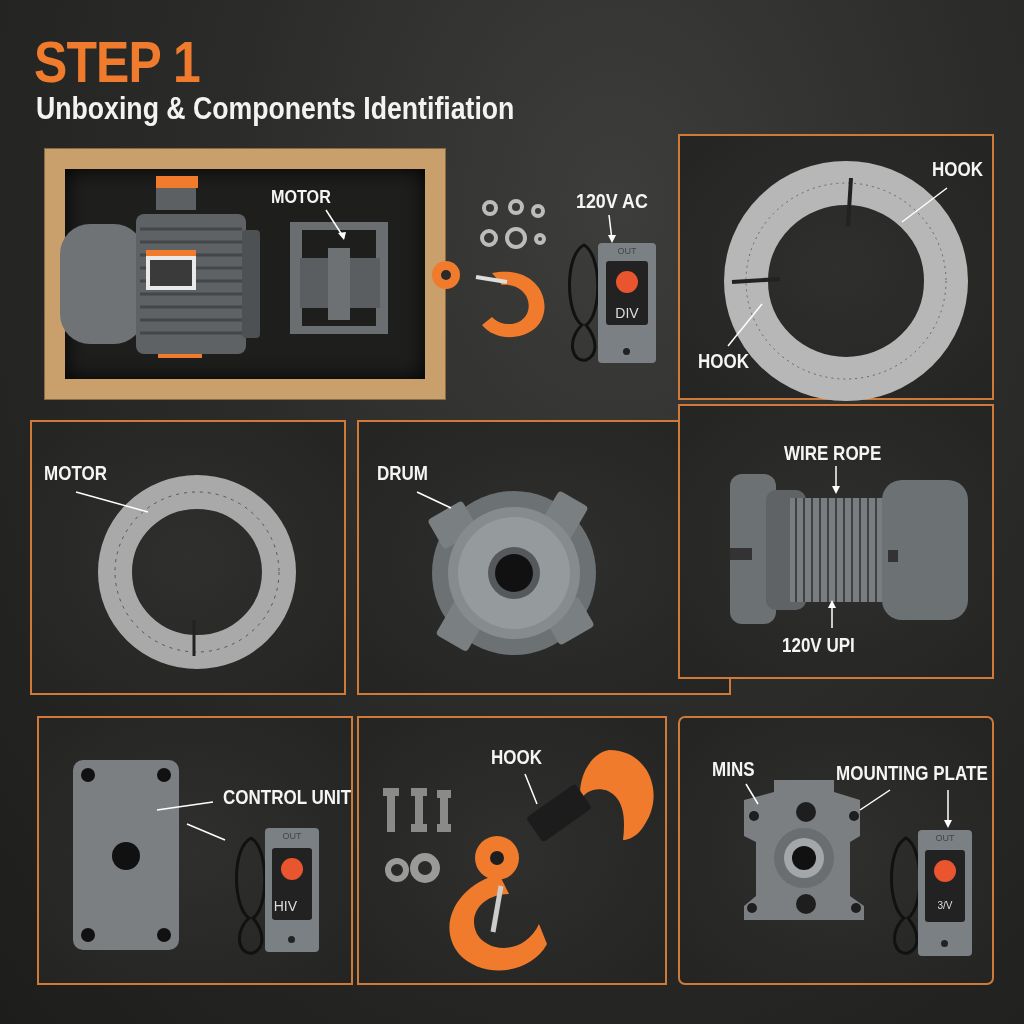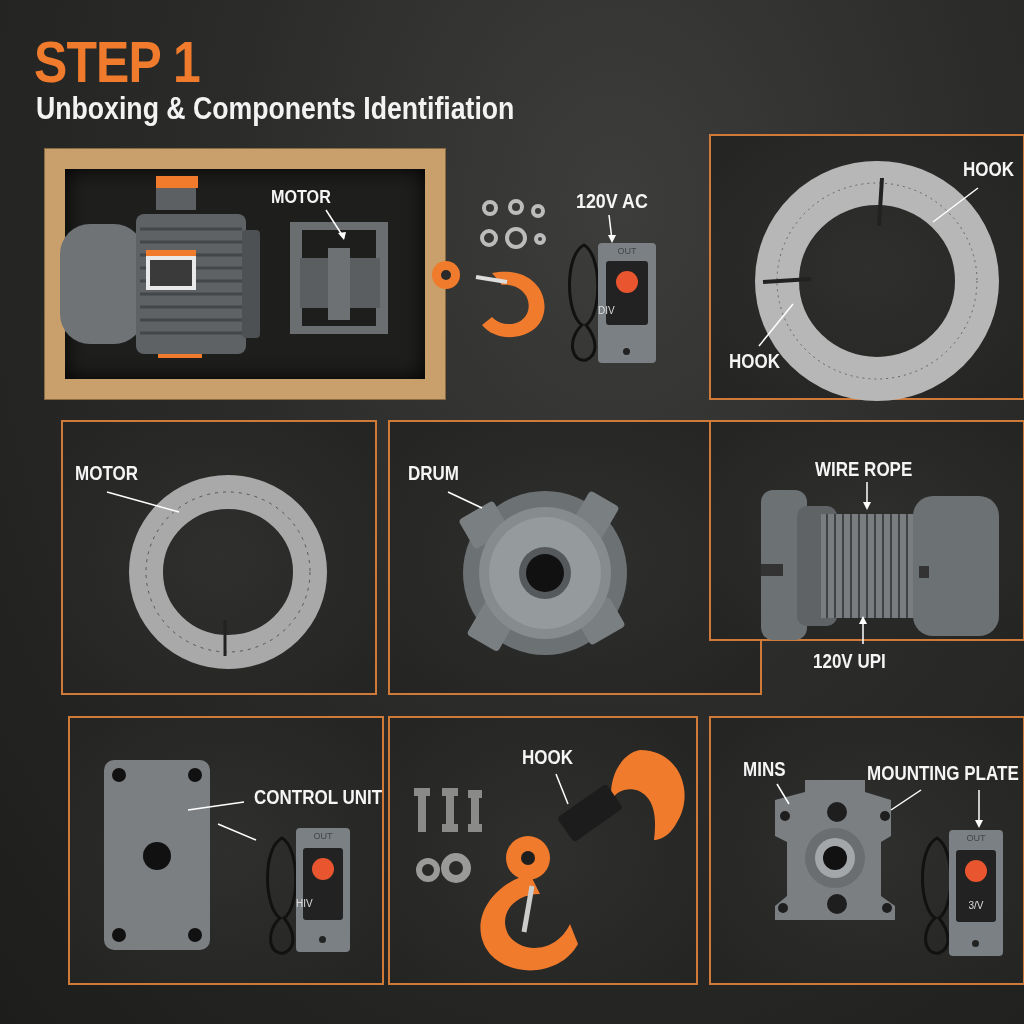--- a/index.html
+++ b/index.html
@@ -3,21 +3,21 @@
 <meta charset="utf-8">
 <style>
   html,body{margin:0;padding:0;}
   body{width:1024px;height:1024px;overflow:hidden;position:relative;
     background:radial-gradient(ellipse at 60% 20%,#3d3d3b 0%,#2b2b2a 45%,#1d1d1c 100%);
     font-family:"Liberation Sans","DejaVu Sans",sans-serif;}
   .abs{position:absolute;}
   .title{left:34px;top:30px;color:#f07b2d;font-size:58px;font-weight:bold;letter-spacing:-1px;transform:scaleX(0.86);transform-origin:left top;line-height:64px;}
   .subtitle{left:36px;top:90px;color:#f3f3f3;font-size:31px;font-weight:bold;transform:scaleX(0.86);transform-origin:left top;line-height:38px;}
   .panel{position:absolute;border:2px solid #d07a3a;box-sizing:border-box;
-    background:radial-gradient(ellipse at 50% 50%,#2f2f2e 0%,#242423 100%);margin-left:31px;}
+    background:radial-gradient(ellipse at 50% 50%,#2f2f2e 0%,#242423 100%);}
   .label{position:absolute;color:#f5f5f5;font-weight:bold;font-size:20px;white-space:nowrap;transform:scaleX(0.85);transform-origin:left top;line-height:22px;}
   svg{position:absolute;overflow:visible;}
 </style>
 </head>
 <body>
 
 <div class="abs title">STEP 1</div>
 <div class="abs subtitle">Unboxing &amp; Components Identifiation</div>
 
 <div class="abs" style="left:0;top:0;width:680px;height:420px;">
@@ -87,21 +87,21 @@
     <polygon points="612,243 608,235 616,235" fill="#fff"></polygon>
   </svg>
 
   <svg style="left:564px;top:245px;" width="40" height="120">
     <path d="M20 0 C0 10 2 70 18 80 C2 95 8 118 22 115 C34 110 34 95 22 80 C38 70 38 10 20 0Z" fill="none" stroke="#111" stroke-width="3"></path>
   </svg>
   <div class="abs" style="left:598px;top:243px;width:58px;height:120px;background:#7b8084;border-radius:4px;">
     <div class="abs" style="left:0;width:58px;top:3px;text-align:center;font-size:9px;color:#444;">OUT</div>
     <div class="abs" style="left:8px;top:18px;width:42px;height:64px;background:#222;border-radius:3px;"></div>
     <div class="abs" style="left:18px;top:28px;width:22px;height:22px;border-radius:50%;background:#e8552e;"></div>
-    <div class="abs" style="left:0;width:58px;top:62px;font-size:10px;color:#ddd;">DIV</div>
+    <div class="abs" style="left:0;width:58px;top:62px;text-align:center;font-size:14px;color:#ddd;">DIV</div>
     <div class="abs" style="left:25px;top:105px;width:7px;height:7px;border-radius:50%;background:#222;"></div>
   </div>
 </div>
 
 <div class="panel" style="left:678px;top:134px;width:316px;height:266px;">
   <svg style="left:56px;top:40px;" width="220" height="210">
     <ellipse cx="110" cy="105" rx="100" ry="98" fill="none" stroke="#b7b7b7" stroke-width="44"></ellipse>
     <ellipse cx="110" cy="105" rx="100" ry="98" fill="none" stroke="#666" stroke-width="1" stroke-dasharray="2 4"></ellipse>
     <line x1="115" y1="2" x2="112" y2="50" stroke="#222" stroke-width="4"></line>
     <line x1="-4" y1="106" x2="44" y2="103" stroke="#222" stroke-width="4"></line>
@@ -137,21 +137,21 @@
     <circle cx="85" cy="85" r="56" fill="#959a9d"></circle>
     <circle cx="85" cy="85" r="26" fill="#55595c"></circle>
     <circle cx="85" cy="85" r="19" fill="#111"></circle>
   </svg>
   <div class="label" style="left:18px;top:40px;">DRUM</div>
   <svg style="left:0;top:0;" width="1" height="1">
     <line x1="58" y1="70" x2="92" y2="86" stroke="#fff" stroke-width="1.5"></line>
   </svg>
 </div>
 
-<div class="panel" style="left:678px;top:420px;width:316px;height:221px;">
+<div class="panel" style="left:678px;top:404px;width:316px;height:275px;">
   <svg style="left:46px;top:64px;" width="246" height="160">
     <rect x="4" y="4" width="46" height="150" rx="12" fill="#6c7174"></rect>
     <rect x="40" y="20" width="40" height="120" rx="10" fill="#5f6366"></rect>
     <rect x="64" y="28" width="96" height="104" fill="#7a7d80"></rect>
     <g stroke="#3f4245" stroke-width="2">
       <line x1="70" y1="28" x2="70" y2="132"></line>
         <line x1="78" y1="28" x2="78" y2="132"></line>
       <line x1="86" y1="28" x2="86" y2="132"></line>
         <line x1="94" y1="28" x2="94" y2="132"></line>
       <line x1="102" y1="28" x2="102" y2="132"></line>
@@ -189,21 +189,21 @@
     <line x1="174" y1="84" x2="118" y2="92" stroke="#fff" stroke-width="1.5"></line>
     <line x1="148" y1="106" x2="186" y2="122" stroke="#fff" stroke-width="1.5"></line>
   </svg>
   <svg style="left:192px;top:120px;" width="40" height="120">
     <path d="M20 0 C0 10 2 70 18 80 C2 95 8 118 22 115 C34 110 34 95 22 80 C38 70 38 10 20 0Z" fill="none" stroke="#111" stroke-width="3"></path>
   </svg>
   <div class="abs" style="left:226px;top:110px;width:54px;height:124px;background:#7b8084;border-radius:4px;">
     <div class="abs" style="left:0;width:54px;top:3px;text-align:center;font-size:9px;color:#444;">OUT</div>
     <div class="abs" style="left:7px;top:20px;width:40px;height:72px;background:#222;border-radius:3px;"></div>
     <div class="abs" style="left:16px;top:30px;width:22px;height:22px;border-radius:50%;background:#e8552e;"></div>
-    <div class="abs" style="left:0;width:32px;top:70px;text-align:left;font-size:10px;color:#ddd;">HIV</div>
+    <div class="abs" style="left:0;width:32px;top:70px;text-align:right;font-size:14px;color:#ddd;">HIV</div>
     <div class="abs" style="left:23px;top:108px;width:7px;height:7px;border-radius:50%;background:#222;"></div>
   </div>
 </div>
 
 <div class="panel" style="left:357px;top:716px;width:310px;height:269px;">
   <svg style="left:22px;top:66px;" width="80" height="100">
     <g fill="#8a8a88">
       <rect x="2" y="4" width="16" height="8"></rect>
         <rect x="6" y="12" width="8" height="36"></rect>
       <rect x="30" y="4" width="16" height="8"></rect>
@@ -223,21 +223,21 @@
     <circle cx="58" cy="114" r="7" fill="#1e1e1e"></circle>
     <path d="M60 130 C20 140 -4 180 20 210 C44 236 92 230 108 200 L100 180 C86 210 50 210 38 190 C28 170 44 150 70 150Z" fill="#f07b2d"></path>
     <line x1="62" y1="142" x2="54" y2="188" stroke="#ccc" stroke-width="5"></line>
   </svg>
   <div class="label" style="left:132px;top:28px;">HOOK</div>
   <svg style="left:0;top:0;" width="1" height="1">
     <line x1="166" y1="56" x2="178" y2="86" stroke="#fff" stroke-width="1.5"></line>
   </svg>
 </div>
 
-<div class="panel" style="left:678px;top:716px;width:316px;height:269px;">
+<div class="panel" style="left:678px;top:716px;width:316px;height:269px;border-radius:7px;">
   <svg style="left:54px;top:58px;" width="140" height="160">
     <path d="M40 4 L100 4 L100 16 L126 24 L126 60 L116 66 L116 120 L130 130 L130 144 L10 144 L10 130 L22 120 L22 66 L10 60 L10 24 L40 16Z" fill="#7b7f82"></path>
     <circle cx="72" cy="36" r="10" fill="#1e1e1e"></circle>
     <circle cx="72" cy="128" r="10" fill="#1e1e1e"></circle>
     <circle cx="20" cy="40" r="5" fill="#1e1e1e"></circle>
       <circle cx="120" cy="40" r="5" fill="#1e1e1e"></circle>
     <circle cx="18" cy="132" r="5" fill="#1e1e1e"></circle>
       <circle cx="122" cy="132" r="5" fill="#1e1e1e"></circle>
     <circle cx="70" cy="82" r="30" fill="#6a6e71"></circle>
     <circle cx="70" cy="82" r="20" fill="#a3a7aa"></circle>

